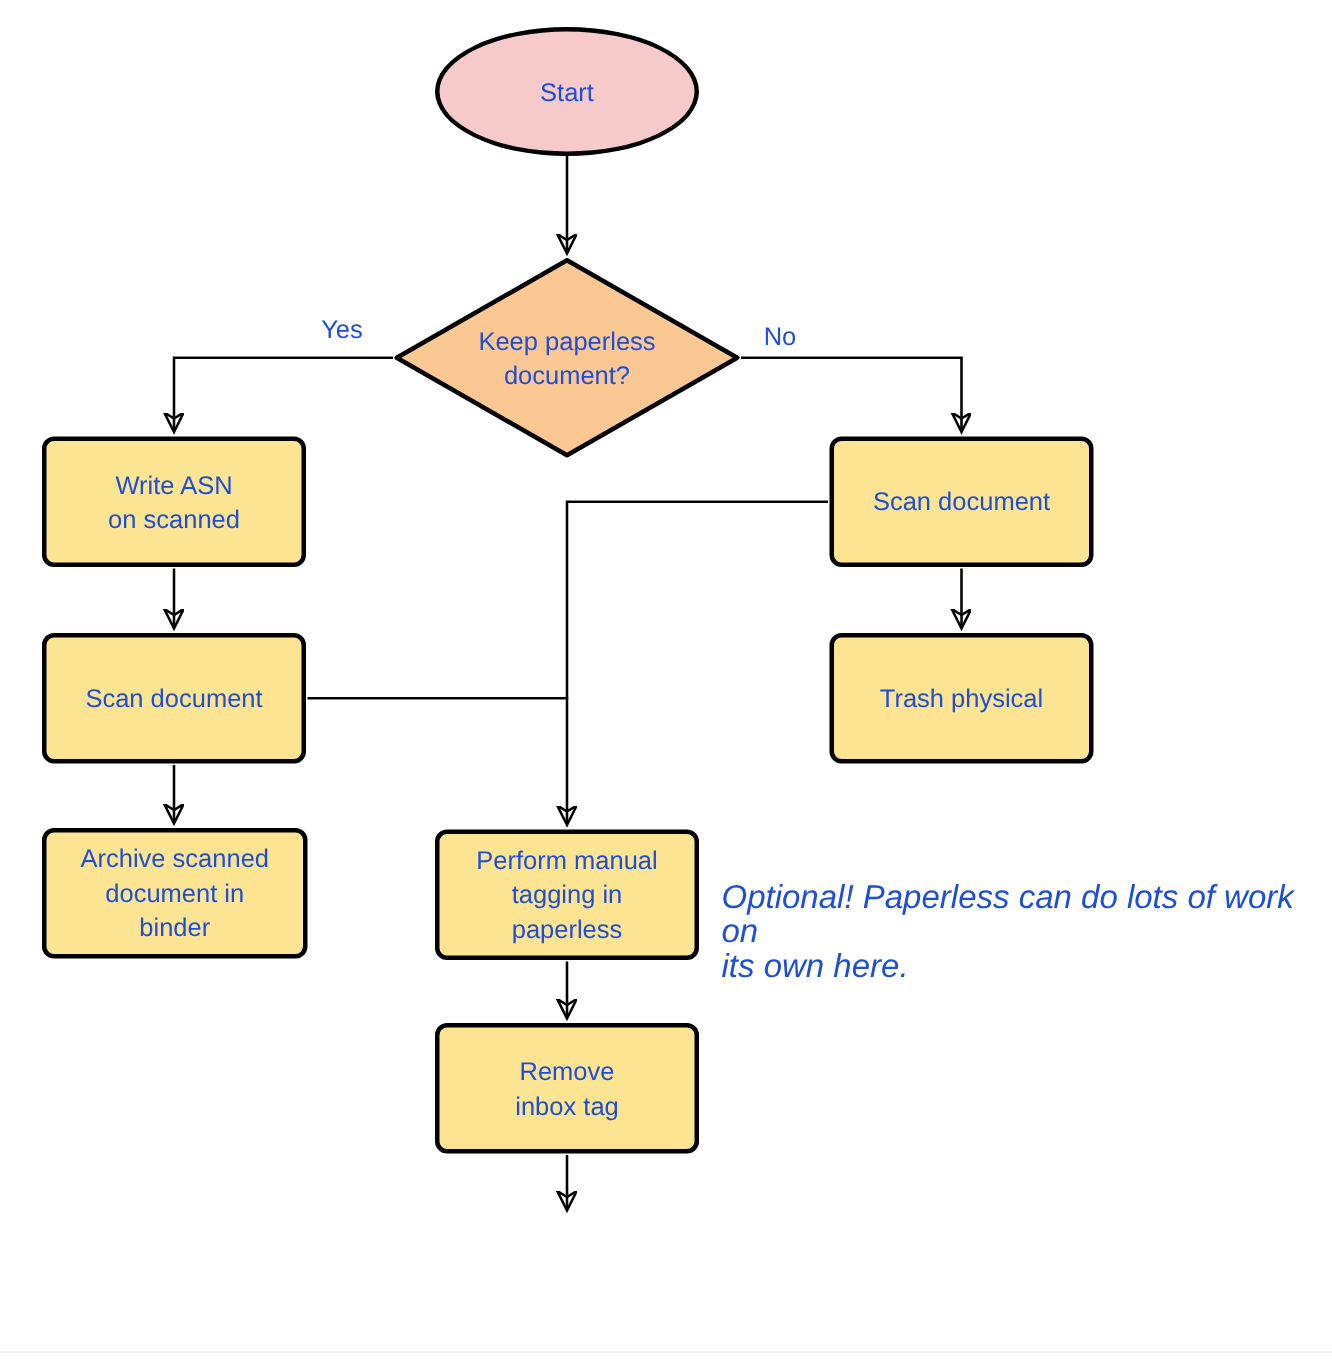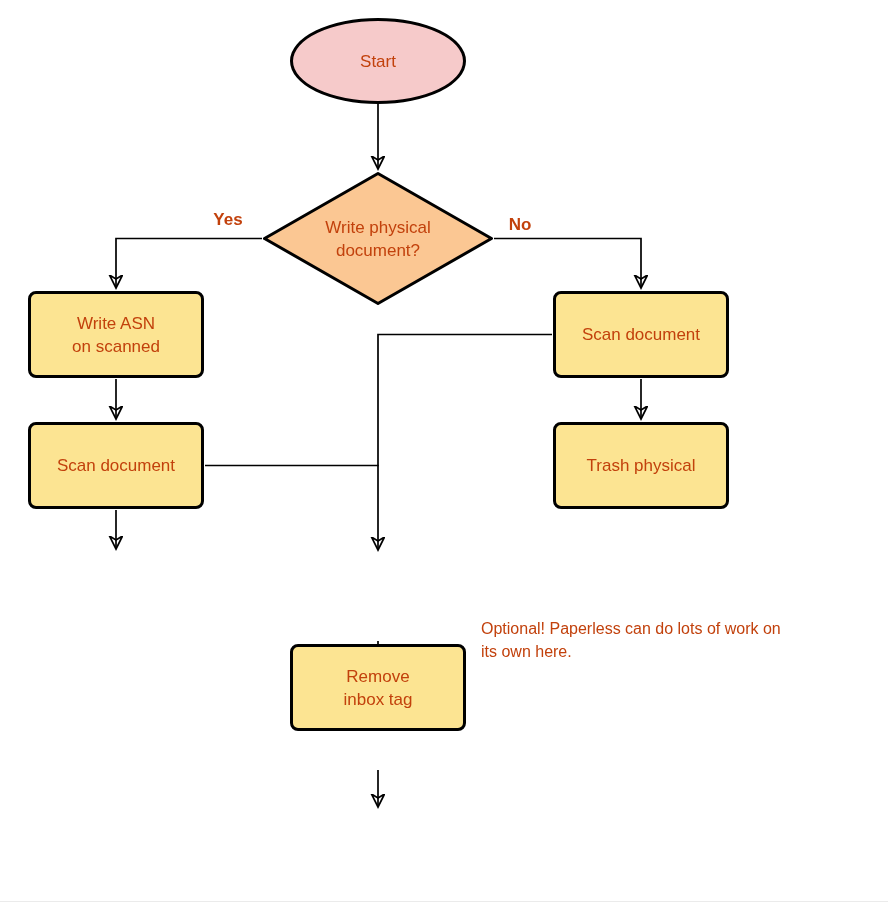--- a/index.html
+++ b/index.html
@@ -6,21 +6,21 @@
     margin: 0;
     padding: 0;
     background: #ffffff;
   }
   .canvas {
     position: relative;
     width: 888px;
     height: 907px;
     background: #ffffff;
     font-family: "Liberation Sans", sans-serif;
-    color: #c2410c;
+    color: #1d4ed8;
     overflow: hidden;
   }
   .edges {
     position: absolute;
     left: 0;
     top: 0;
     pointer-events: none;
   }
   .edges path {
     stroke: #000000;
@@ -76,29 +76,29 @@
     font-size: 17px;
     line-height: 23px;
     white-space: pre-line;
   }
   .edge-label {
     position: absolute;
     width: 50px;
     text-align: center;
     font-size: 17px;
     line-height: 20px;
-    font-weight: bold;
   }
   .annotation {
     position: absolute;
     left: 481px;
-    top: 617px;
+    top: 586px;
     width: 406px;
-    font-size: 16px;
+    font-size: 22px;
     line-height: 23px;
+    font-style: italic;
     white-space: pre-line;
   }
   .bottom-divider {
     position: absolute;
     left: 0;
     top: 901px;
     width: 888px;
     height: 1px;
     background: #ebebeb;
   }
@@ -135,36 +135,42 @@
 
     <path d="M378 770 L378 806" marker-end="url(#arr)"></path>
   </svg>
 
   <div class="node terminal" style="left:290px; top:18px; width:176px; height:86px;">Start</div>
 
   <div class="decision-wrap">
     <svg width="230" height="133">
       <polygon points="115,1.5 228.5,66.5 115,131.5 1.5,66.5" stroke="#000000" stroke-width="3" stroke-linejoin="round" fill="#fbc793"></polygon>
     </svg>
-    <div class="decision-text">Write physical
+    <div class="decision-text">Keep paperless
 document?</div>
   </div>
 
   <div class="node process" style="left:28px; top:291px;">Write ASN
 on scanned</div>
 
   <div class="node process" style="left:28px; top:422px;">Scan document</div>
 
+  <div class="node process" style="left:28px; top:552px; width:177px;">Archive scanned
+document in
+binder</div>
 
   <div class="node process" style="left:553px; top:291px;">Scan document</div>
 
   <div class="node process" style="left:553px; top:422px;">Trash physical</div>
 
+  <div class="node process" style="left:290px; top:553px;">Perform manual
+tagging in
+paperless</div>
 
-  <div class="node process" style="left:290px; top:644px;">Remove
+  <div class="node process" style="left:290px; top:682px;">Remove
 inbox tag</div>
 
 
   <div class="edge-label" style="left:203px; top:210px;">Yes</div>
   <div class="edge-label" style="left:495px; top:215px;">No</div>
 
   <div class="annotation">Optional! Paperless can do lots of work on
 its own here.</div>
 
   <div class="bottom-divider"></div>

